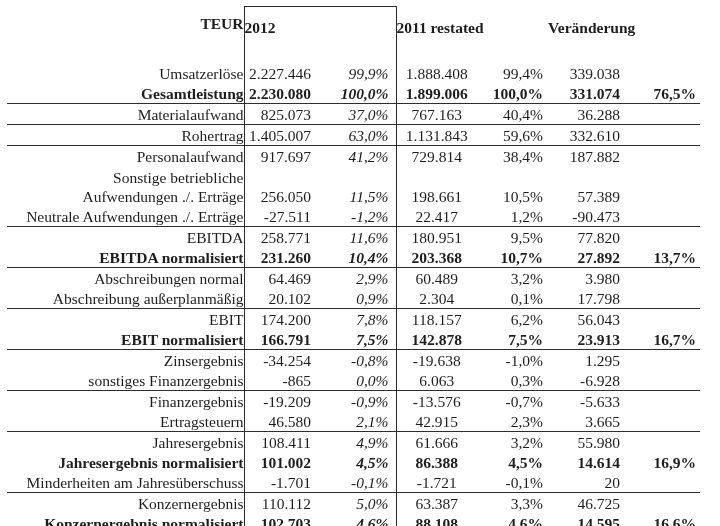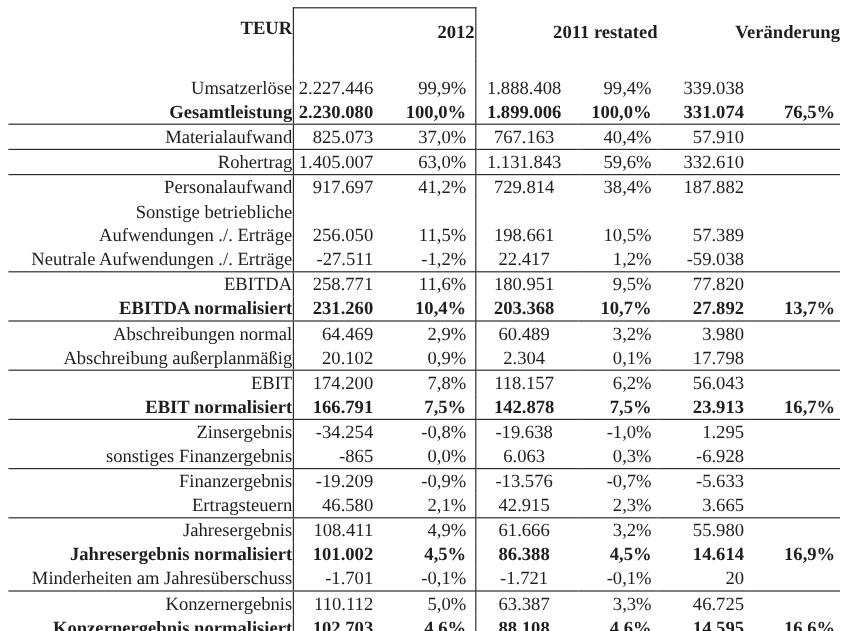--- a/index.html
+++ b/index.html
@@ -26,41 +26,41 @@
     white-space: nowrap;
     overflow: hidden;
   }
   
   thead th {
     font-weight: bold;
     height: 34px;
     vertical-align: middle;
   }
   th.lbl-h { text-align: right; padding-left: 2px; vertical-align: top; padding-top: 8px; }
-  th.grp   { text-align: right; }
+  th.grp   { text-align: left; }
   tr.spacer td { height: 14px; }
   
   .bx-l { border-left: 1.5px solid #2b2b2b; }
   .bx-r { border-right: 1.5px solid #2b2b2b; }
   .bx-t { border-top: 1.5px solid #2b2b2b; }
   
   tbody td {
     height: 20px;
     vertical-align: bottom;
     line-height: 19px;
   }
   tbody tr.tall td { height: 40px; }
   td.lbl {
     text-align: right;
     padding-left: 2px;
     white-space: pre-line;
   }
   td.num { text-align: right; }
   td.c1 { padding-right: 9px; }
-  td.c2 { padding-right: 7px; }
+  td.c2 { padding-right: 7px; font-style: italic; }
   td.c3 { padding-right: 5px; text-align: center; }
   td.c4 { padding-right: 5px; }
   td.c5 { padding-right: 4px; }
   td.c6 { padding-right: 4px; }
   tr.bold td { font-weight: bold; }
   tr.sep td { border-bottom: 1px solid #2e2e2e; }
   tr.thick td { border-bottom: 2.5px solid #1e1e1e; }
 </style>
 </head>
 <body>
@@ -108,21 +108,21 @@
           <td class="num c4">100,0%</td>
           <td class="num c5">331.074</td>
           <td class="num c6">76,5%</td>
         </tr>
         <tr class="sep">
           <td class="lbl">Materialaufwand</td>
           <td class="num c1 bx-l">825.073</td>
           <td class="num c2 bx-r">37,0%</td>
           <td class="num c3">767.163</td>
           <td class="num c4">40,4%</td>
-          <td class="num c5">57.910</td>
+          <td class="num c5">36.288</td>
           <td class="num c6"></td>
         </tr>
         <tr class="sep">
           <td class="lbl">Rohertrag</td>
           <td class="num c1 bx-l">1.405.007</td>
           <td class="num c2 bx-r">63,0%</td>
           <td class="num c3">1.131.843</td>
           <td class="num c4">59,6%</td>
           <td class="num c5">332.610</td>
           <td class="num c6"></td>
@@ -145,21 +145,21 @@
           <td class="num c4">10,5%</td>
           <td class="num c5">57.389</td>
           <td class="num c6"></td>
         </tr>
         <tr class="sep">
           <td class="lbl">Neutrale Aufwendungen ./. Erträge</td>
           <td class="num c1 bx-l">-27.511</td>
           <td class="num c2 bx-r">-1,2%</td>
           <td class="num c3">22.417</td>
           <td class="num c4">1,2%</td>
-          <td class="num c5">-59.038</td>
+          <td class="num c5">-90.473</td>
           <td class="num c6"></td>
         </tr>
         <tr>
           <td class="lbl">EBITDA</td>
           <td class="num c1 bx-l">258.771</td>
           <td class="num c2 bx-r">11,6%</td>
           <td class="num c3">180.951</td>
           <td class="num c4">9,5%</td>
           <td class="num c5">77.820</td>
           <td class="num c6"></td>

